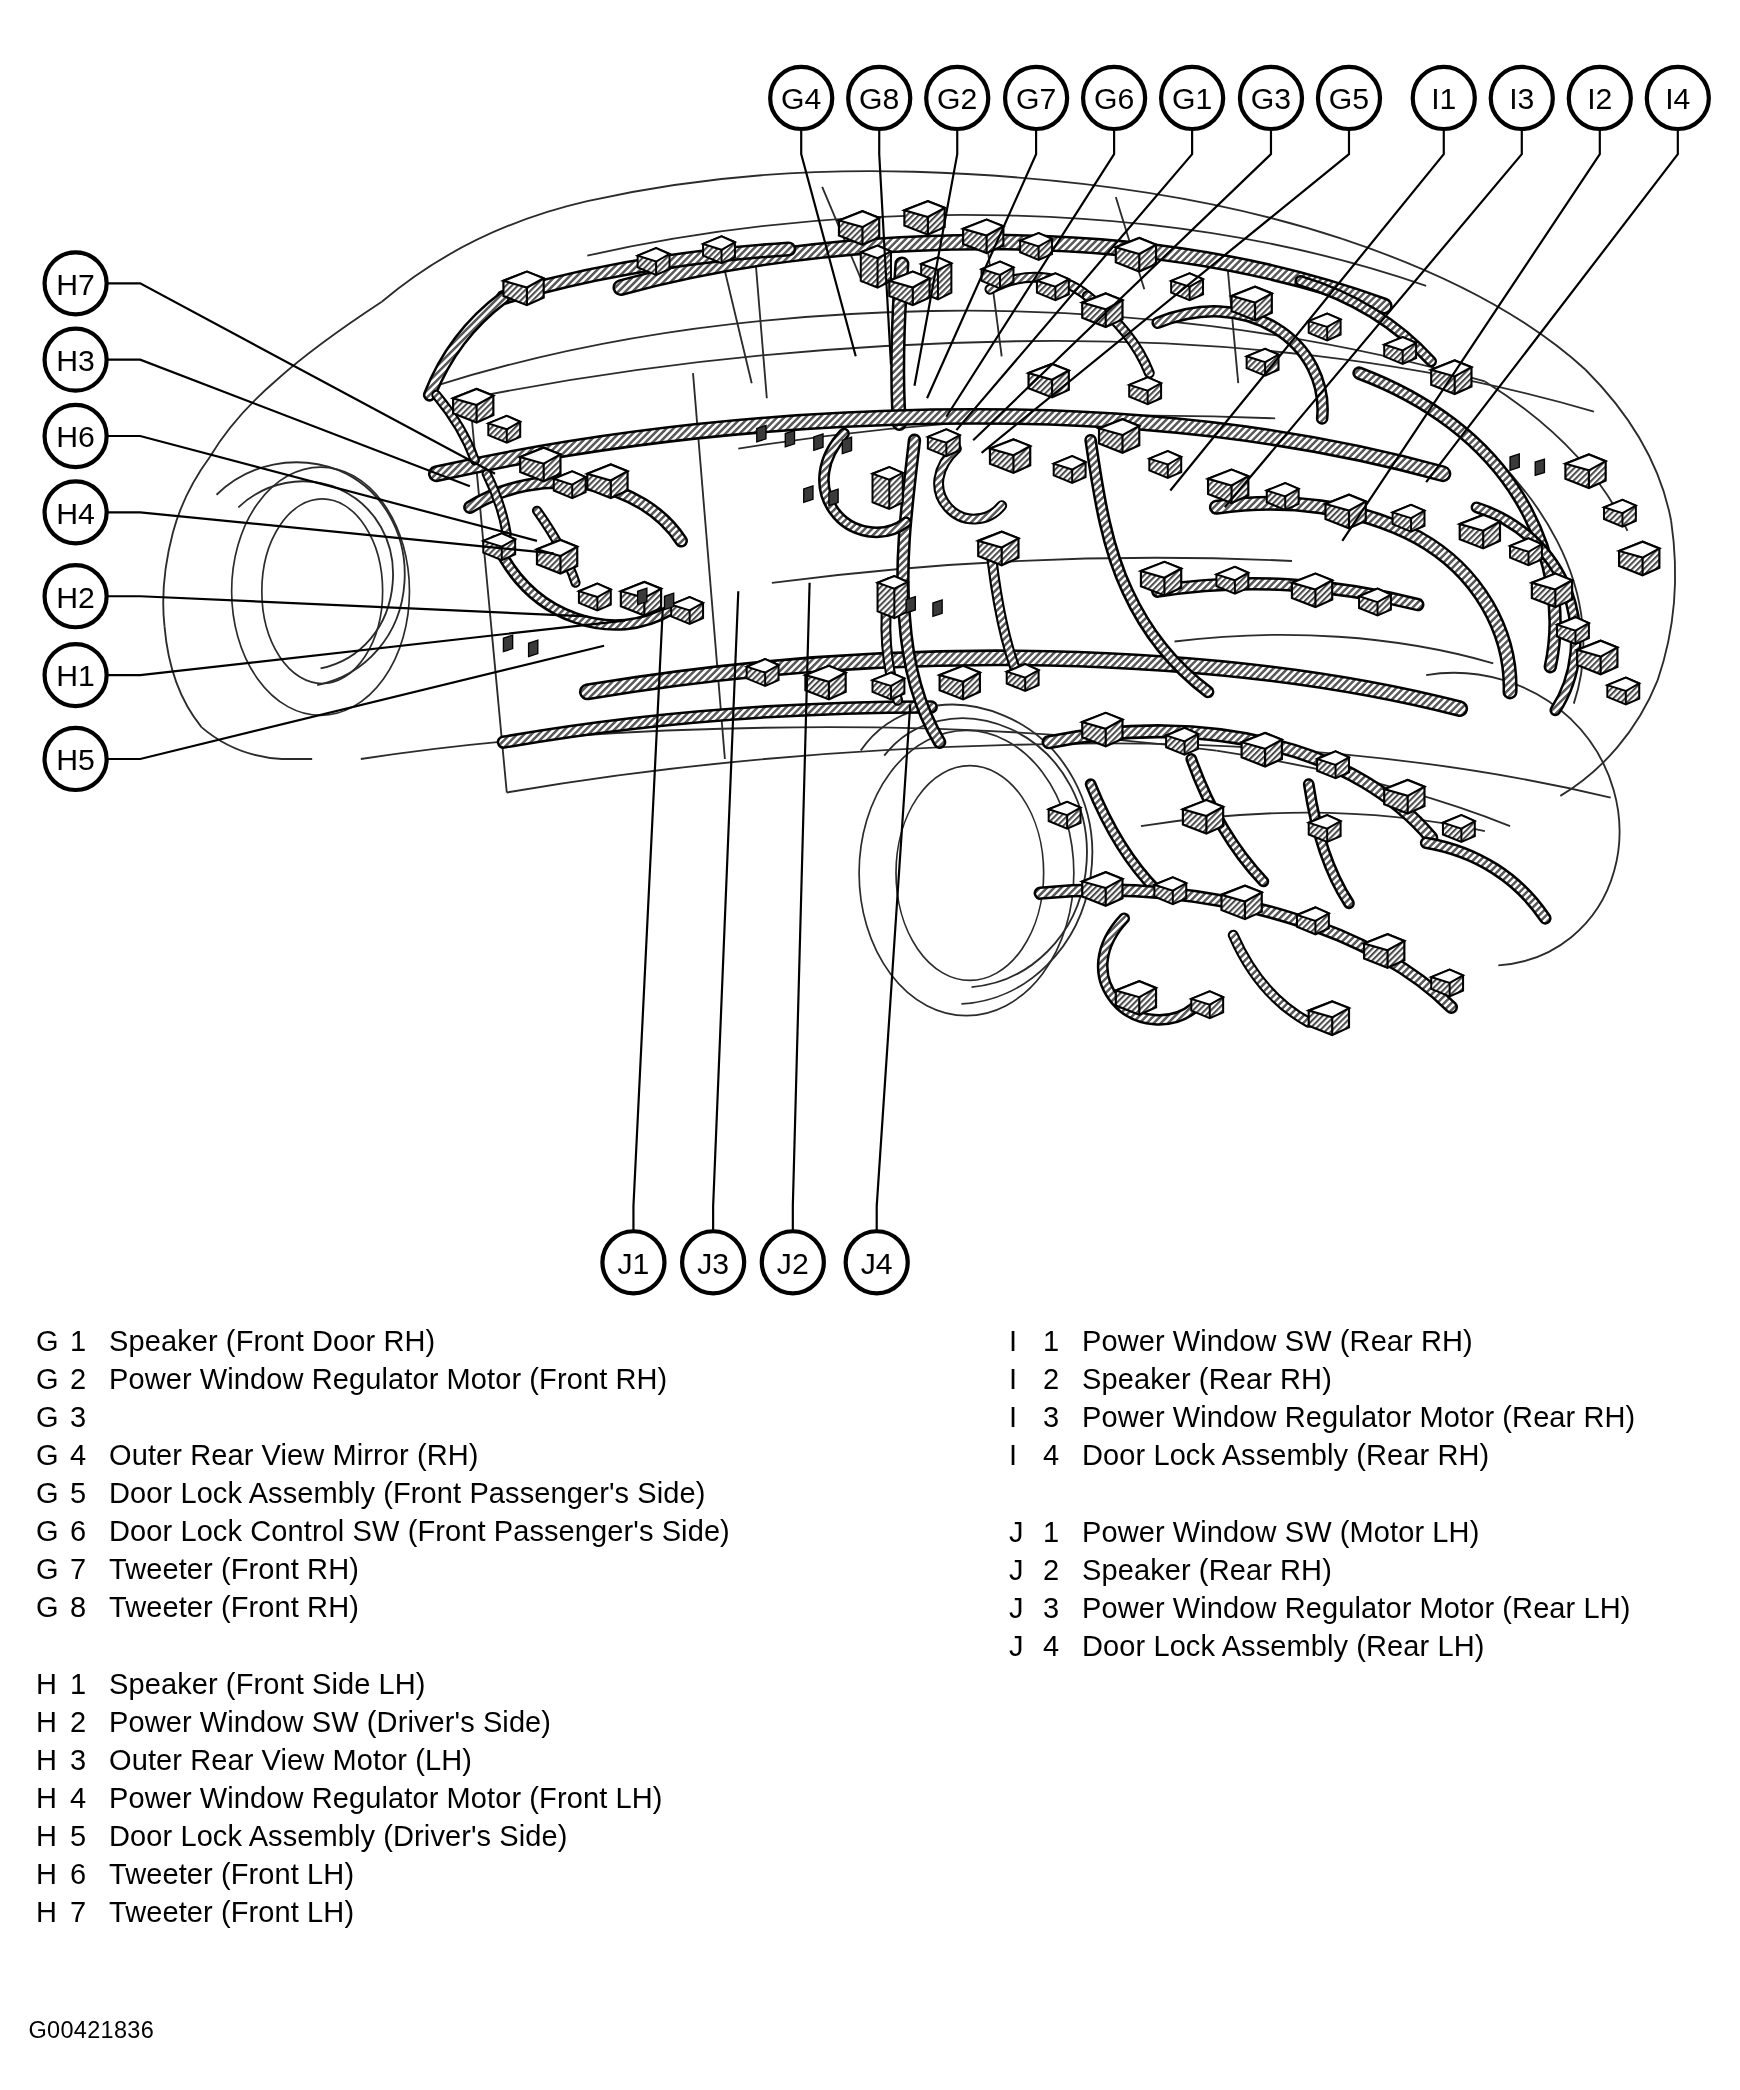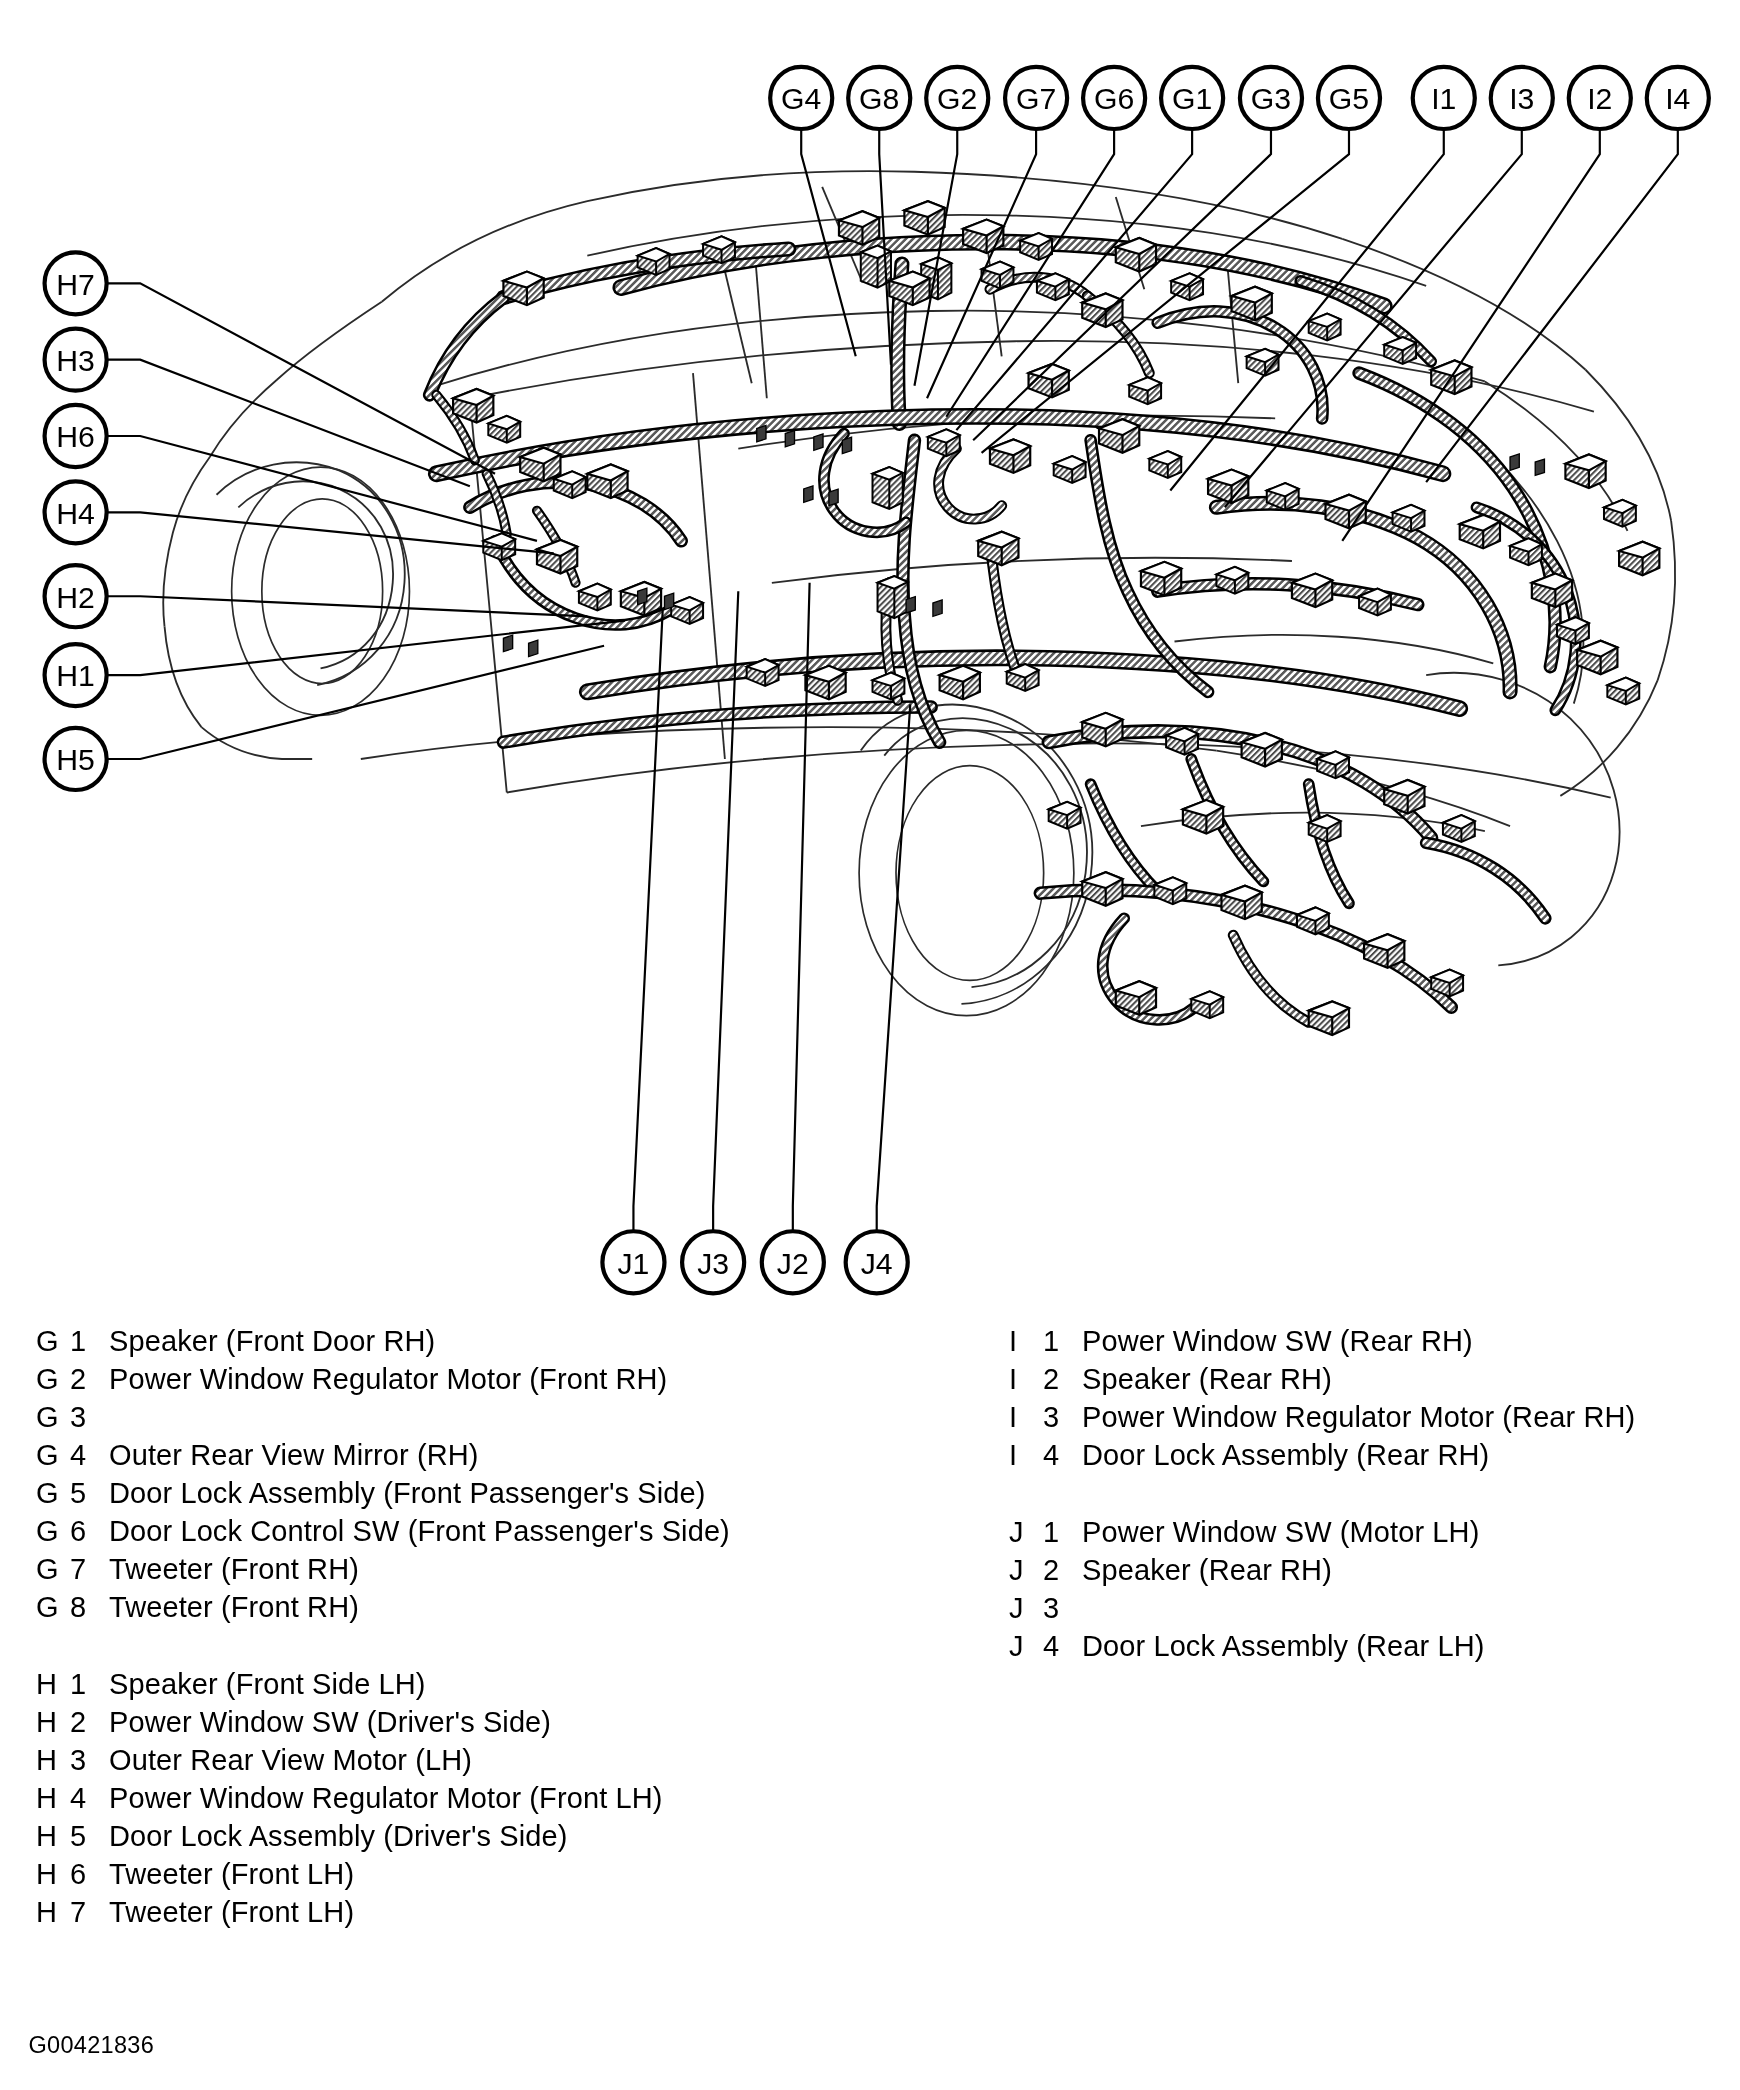--- a/index.html
+++ b/index.html
@@ -21,21 +21,21 @@
     height:38px;line-height:38px;
     font-size:29px;letter-spacing:0.1px;
     white-space:nowrap;
   }
   .lg-letter{display:inline-block;width:34px;margin-left:36px;text-align:left;}
   .lg-num{display:inline-block;width:39px;text-align:left;}
   .lg-text{display:inline-block;}
   .group-gap{height:39px;}
   #image-id{
     position:absolute;left:28.5px;top:2017px;
-    font-size:23.5px;letter-spacing:0.3px;margin-top:15px;
+    font-size:23.5px;letter-spacing:0.3px;
   }
   text.callout-label{
     font-family:"Liberation Sans","DejaVu Sans",sans-serif;
     font-size:36px;text-anchor:middle;dominant-baseline:central;fill:#000;
   }
 </style>
 </head>
 <body>
 
 <div id="diagram-area">
@@ -570,20 +570,21 @@
           <span class="lg-text">Power Window SW (Motor LH)</span>
         </div>
         <div class="legend-row">
           <span class="lg-letter">J</span>
           <span class="lg-num">2</span>
           <span class="lg-text">Speaker (Rear RH)</span>
         </div>
         <div class="legend-row">
           <span class="lg-letter">J</span>
           <span class="lg-num">3</span>
+          <span class="lg-text">Power Window Regulator Motor (Rear LH)</span>
         </div>
         <div class="legend-row">
           <span class="lg-letter">J</span>
           <span class="lg-num">4</span>
           <span class="lg-text">Door Lock Assembly (Rear LH)</span>
         </div>
       </div>
     </div>
 </div>
 

